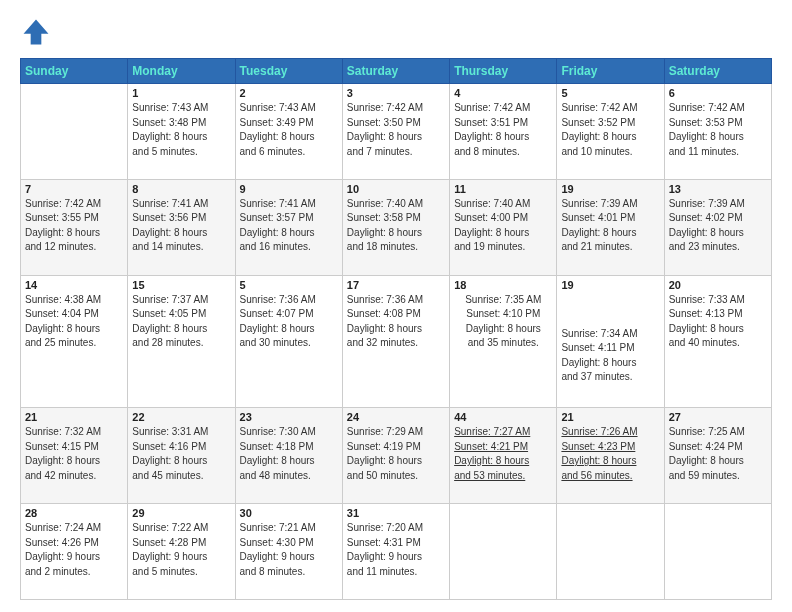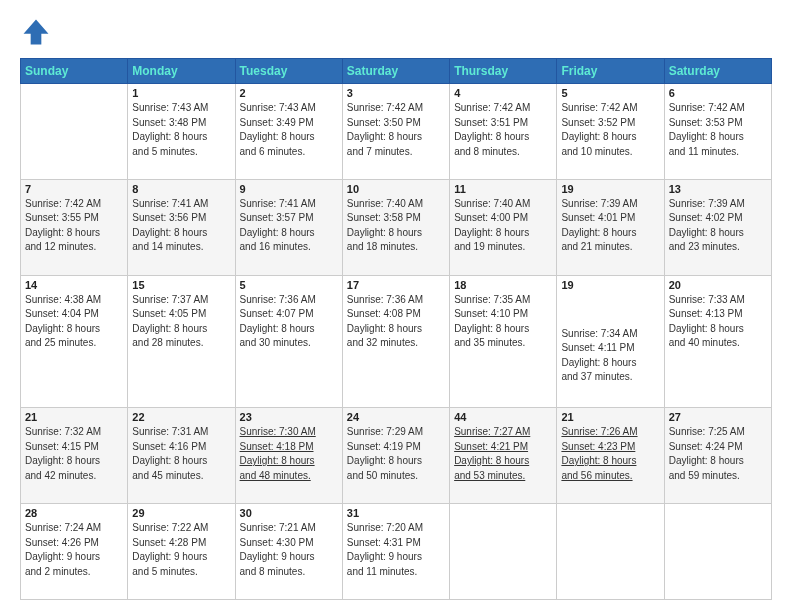--- a/index.html
+++ b/index.html
@@ -256,21 +256,21 @@
           </td>
           <td>
             <span class="day-num">17</span>
             <div class="day-info" style="white-space: pre-line;">Sunrise: 7:36 AM
 Sunset: 4:08 PM
 Daylight: 8 hours
 and 32 minutes.</div>
           </td>
           <td>
             <span class="day-num">18</span>
-            <div class="day-info" style="white-space: pre-line;">Sunrise: 7:35 AM
+            <div class="day-info" style="white-space: pre-line; text-align: center;">Sunrise: 7:35 AM
 Sunset: 4:10 PM
 Daylight: 8 hours
 and 35 minutes.</div>
           </td>
           <td>
             <span class="day-num">19</span>
             <div class="day-info" style="white-space: pre-line; margin-top: 36px;">Sunrise: 7:34 AM
 Sunset: 4:11 PM
 Daylight: 8 hours
 and 37 minutes.</div>
@@ -286,28 +286,28 @@
         <tr style="background: #c4b5fd;">
           <td>
             <span class="day-num">21</span>
             <div class="day-info" style="white-space: pre-line;">Sunrise: 7:32 AM
 Sunset: 4:15 PM
 Daylight: 8 hours
 and 42 minutes.</div>
           </td>
           <td>
             <span class="day-num">22</span>
-            <div class="day-info" style="white-space: pre-line;">Sunrise: 7:31 AM
+            <div class="day-info" style="white-space: pre-line;">Sunrise: 3:31 AM
 Sunset: 4:16 PM
 Daylight: 8 hours
 and 45 minutes.</div>
           </td>
           <td>
             <span class="day-num">23</span>
-            <div class="day-info" style="white-space: pre-line; text-decoration: underline;">Sunrise: 7:30 AM
+            <div class="day-info" style="white-space: pre-line;">Sunrise: 7:30 AM
 Sunset: 4:18 PM
 Daylight: 8 hours
 and 48 minutes.</div>
           </td>
           <td>
             <span class="day-num">24</span>
             <div class="day-info" style="white-space: pre-line;">Sunrise: 7:29 AM
 Sunset: 4:19 PM
 Daylight: 8 hours
 and 50 minutes.</div>

